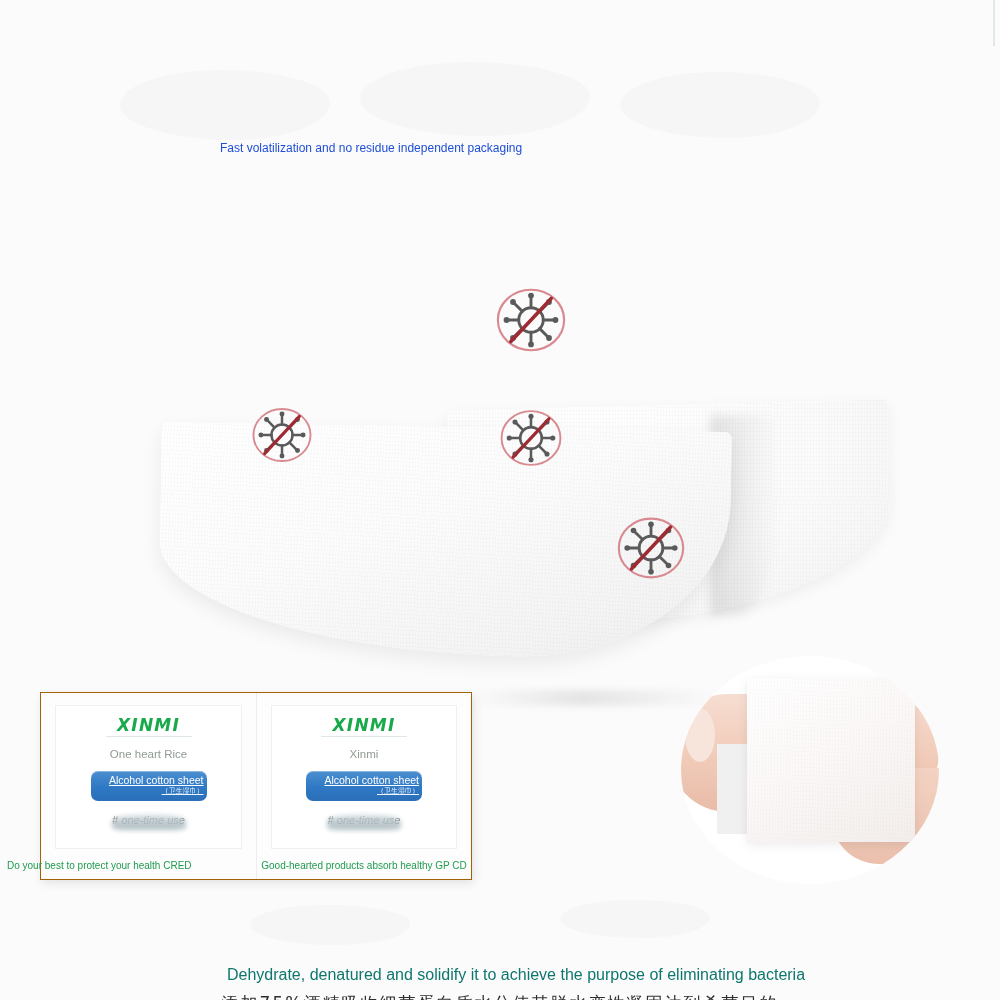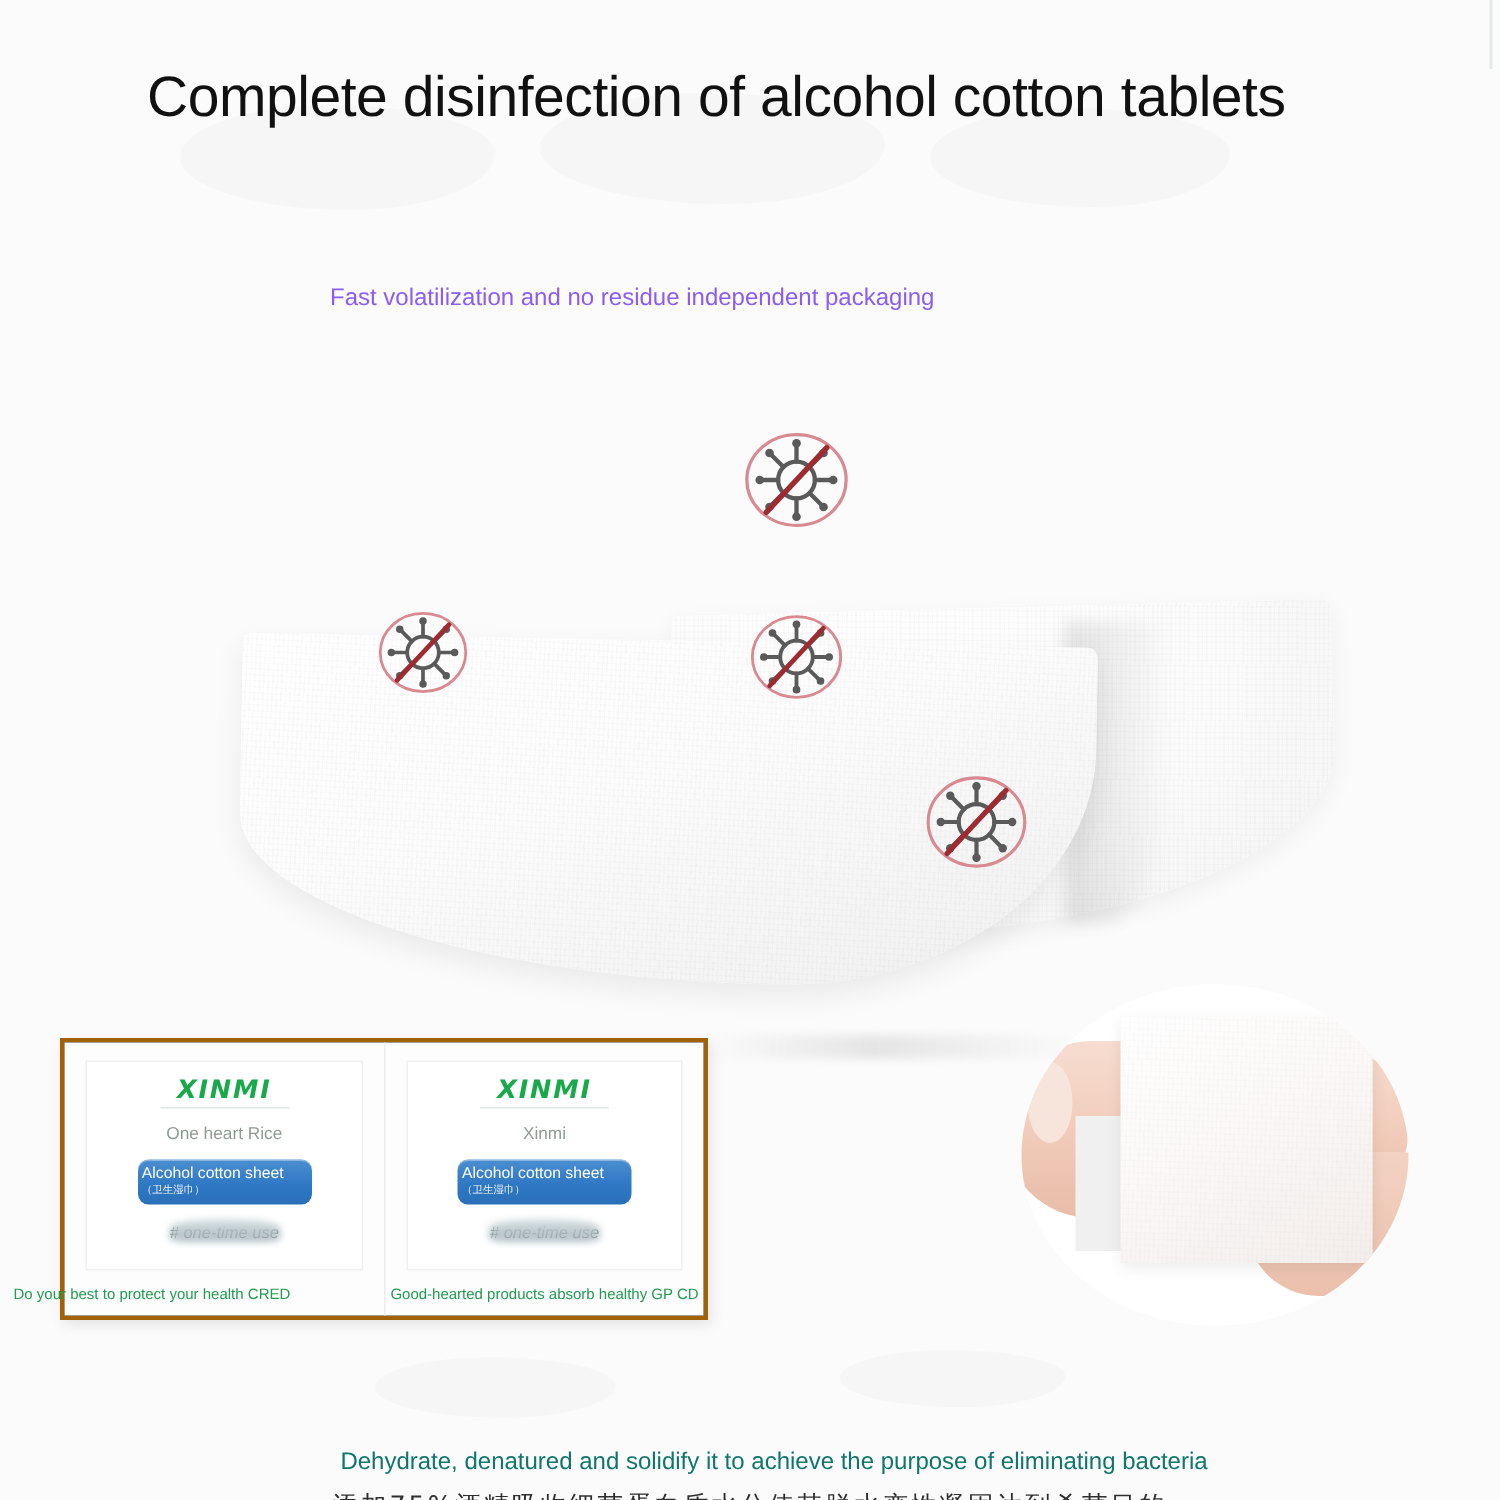--- a/index.html
+++ b/index.html
@@ -41,23 +41,22 @@
 
   
   .headline {
     position: absolute; left: 98px; top: 44px; width: 790px;
     font-size: 38px; line-height: 1.12;
     font-weight: 400; letter-spacing: -0.3px;
     color: #111111;
   }
   .subhead {
     position: absolute; left: 220px; top: 141px; width: 560px;
-    font-size: 16px; line-height: 1.25;
-    color: #8b5cf6;
-    margin-top: 48px;
+    font-size: 12px; line-height: 1.25;
+    color: #1d4ed8;
   }
 
   
   .hero { position: absolute; left: 0; top: 255px; width: 1000px; height: 420px; }
 
   .sheet-wrap { position: absolute; left: 150px; top: 150px; width: 740px; height: 250px; }
 
   
   .sheet-back {
     position: absolute; left: 300px; top: 0px;
@@ -99,22 +98,22 @@
   .virus-icon { position: absolute; }
   .vi1 { left: 495px; top: 284px; width: 72px; height: 72px; }
   .vi2 { left: 249px; top: 404px; width: 66px; height: 62px; }
   .vi3 { left: 496px; top: 406px; width: 70px; height: 64px; }
   .vi4 { left: 614px; top: 513px; width: 74px; height: 70px; }
 
   
   .packets {
     position: absolute; left: 40px; top: 692px;
     width: 432px; height: 188px;
-    background: #0f172a;
-    border: 3px solid #a16207;
+    background: #f9a8d4;
+    border: 1px solid #a16207;
     display: flex;
     box-shadow: 2px 3px 9px rgba(0,0,0,.10);
   }
   .packet {
     flex: 1 1 50%;
     position: relative;
     background: #fdfdfd;
     padding: 10px 8px;
   }
   .packet + .packet { border-left: 1px solid #ededed; }
@@ -139,22 +138,23 @@
     min-width: 86px;
   }
   .blue-label {
     margin: 9px auto 12px;
     width: 116px; min-height: 30px;
     border-radius: 7px;
     background: linear-gradient(180deg, #4c8fd0 0%, #2f78c4 55%, #2a6fb8 100%);
     color: #ffffff;
     font-size: 10.5px; line-height: 1.12;
     padding: 4px 3px 3px;
-    text-align: left;
+    text-align: right;
     box-shadow: inset 0 1px 0 rgba(255,255,255,.35);
+    text-decoration: underline;
   }
   .blue-label .cjk {
     display: block;
     font-size: 7px;
     margin-top: 1px;
     opacity: .92;
     font-family: "DejaVu Sans", sans-serif;
   }
   .onetime {
     margin-top: 13px;
@@ -253,21 +253,20 @@
 
 <div class="page">
 
   <div class="watermark wm1"></div>
   <div class="watermark wm2"></div>
   <div class="watermark wm3"></div>
   <div class="watermark wm4"></div>
   <div class="watermark wm5"></div>
   <div class="edge-rule"></div>
 
-  <h1 class="headline">Complete disinfection of alcohol cotton tablets</h1>
   <p class="subhead">Fast volatilization and no residue independent packaging</p>
 
   <div class="hero">
     <div class="sheet-wrap">
       <div class="sheet-back">
         <div class="texture"></div>
       </div>
       <div class="fold-shadow"></div>
       <div class="sheet-front">
         <div class="texture"></div>

